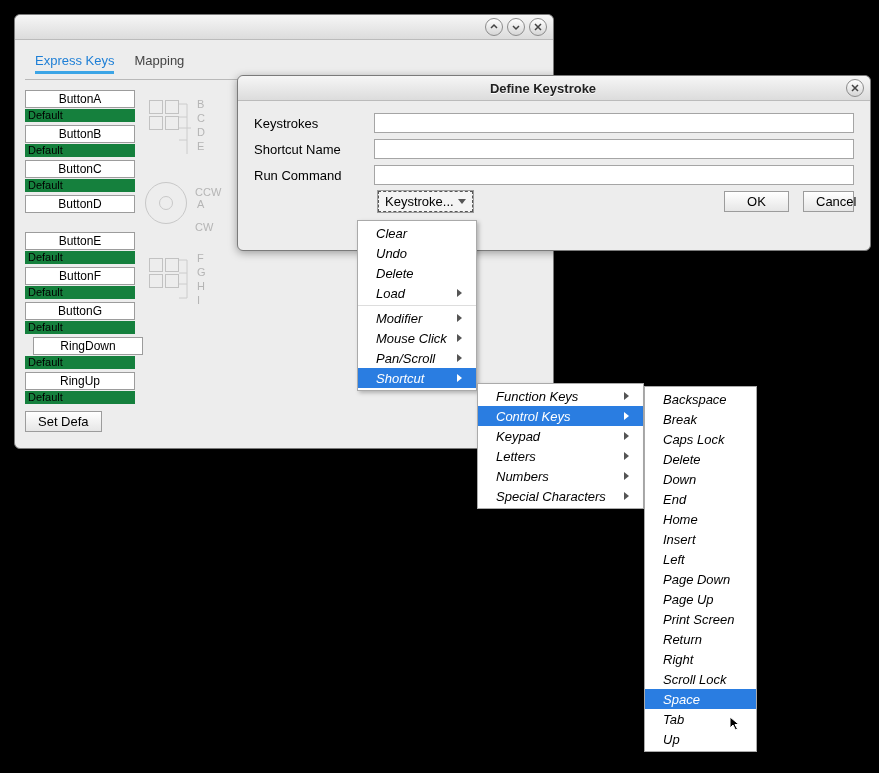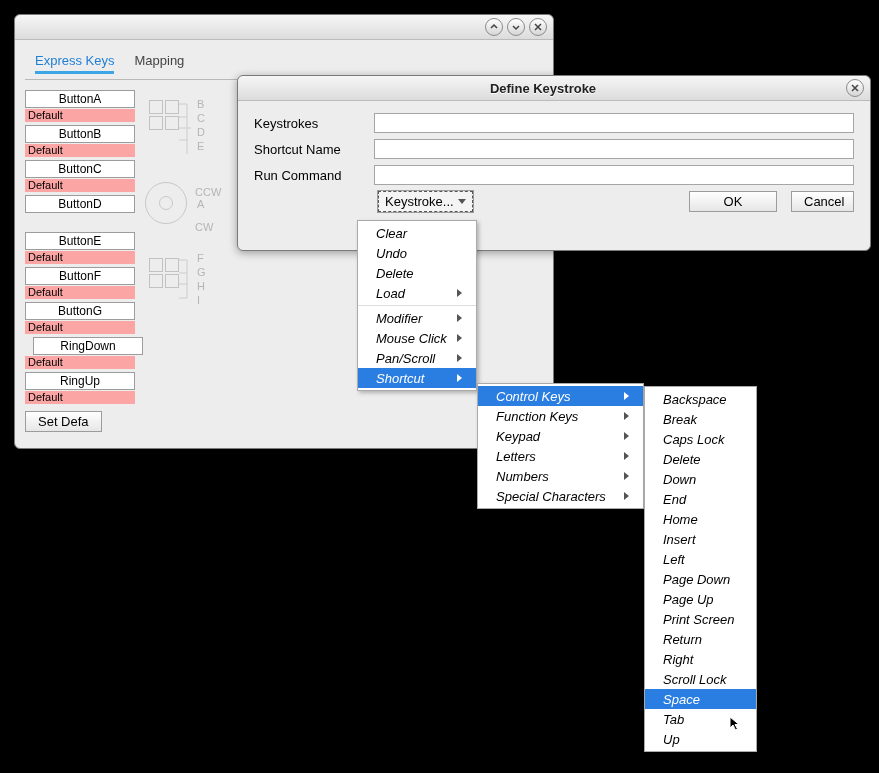--- a/index.html
+++ b/index.html
@@ -16,21 +16,21 @@
 
   .tabs { display:flex; border-bottom:1px solid #b9b9b9; margin-bottom:6px;}
   .tab { padding:3px 10px 5px; color:#444; cursor:pointer;}
   .tab.active { color:#1e7fd6; }
   .tab.active::after { content:""; display:block; height:3px; background:#3ca5e6; margin-top:3px;}
   .tab.inactive::after {content:""; display:block; height:3px; background:transparent; margin-top:3px;}
 
   .ek-body { display:flex; gap:12px; padding-top:4px;}
   .ek-left { width:110px; }
   .btn-combo { width:100%; height:18px; border:1px solid #9c9c9c; background:#fff; text-align:center; font-size:12px; display:flex; align-items:center; justify-content:center; cursor:pointer; margin-bottom:1px;}
-  .status-default { background:#fca5a5; font-size:11px; padding:0 3px 1px; color:#000; margin-bottom:3px;}
+  .status-default { background:#15803d; font-size:11px; padding:0 3px 1px; color:#000; margin-bottom:3px;}
   .status-empty  { height:15px; margin-bottom:3px;}
 
   .ek-diagram { color:#aaa; font-size:11px; width:90px; position:relative; height:270px;}
   .box { width:14px; height:14px; border:1px solid #c2c2c2; position:absolute; }
   .dlabel { position:absolute; color:#b5b5b5; font-size:11px;}
   .ring { position:absolute; border:1px solid #c8c8c8; border-radius:50%;}
 
   .bottom-row { display:flex; justify-content:flex-start; padding-top:4px;}
   .std-btn { border:1px solid #9c9c9c; background:linear-gradient(#fff,#e6e6e6); padding:2px 12px; cursor:pointer; color:#000; font-size:13px; }
 
@@ -162,41 +162,41 @@
       <div class="field-label">Run Command</div>
       <input class="field-input" value="" style="">
     </div>
     <div class="dlg-actions">
       <div style="width:110px"></div>
       <button class="combo-btn">
           <span>Keystroke...</span>
           <span class="chev"></span>
         </button>
       <div class="spacer"></div>
-      <button class="std-btn" style="width:88px">OK</button>
-      <button class="std-btn" style="width:63px">Cancel</button>
+      <button class="std-btn" style="width:65px">OK</button>
+      <button class="std-btn" style="width:51px">Cancel</button>
     </div>
   </div>
 </div>
 
 <div class="menu" id="m1" style="left:357px; top:220px; width:120px">
     <div class="mitem">Clear</div>
     <div class="mitem">Undo</div>
     <div class="mitem">Delete</div>
     <div class="mitem has-sub">Load</div>
     <hr>
     <div class="mitem has-sub">Modifier</div>
     <div class="mitem has-sub">Mouse Click</div>
     <div class="mitem has-sub">Pan/Scroll</div>
     <div class="mitem has-sub hl">Shortcut</div>
   </div>
 
 <div class="menu" id="m2" style="left:477px; top:383px; width:167px">
+    <div class="mitem has-sub">Function Keys</div>
     <div class="mitem has-sub hl">Control Keys</div>
-    <div class="mitem has-sub">Function Keys</div>
     <div class="mitem has-sub">Keypad</div>
     <div class="mitem has-sub">Letters</div>
     <div class="mitem has-sub">Numbers</div>
     <div class="mitem has-sub">Special Characters</div>
   </div>
 
 <div class="menu" id="m3" style="left:644px; top:386px; width:113px">
     <div class="mitem">Backspace</div>
     <div class="mitem">Break</div>
     <div class="mitem">Caps Lock</div>

